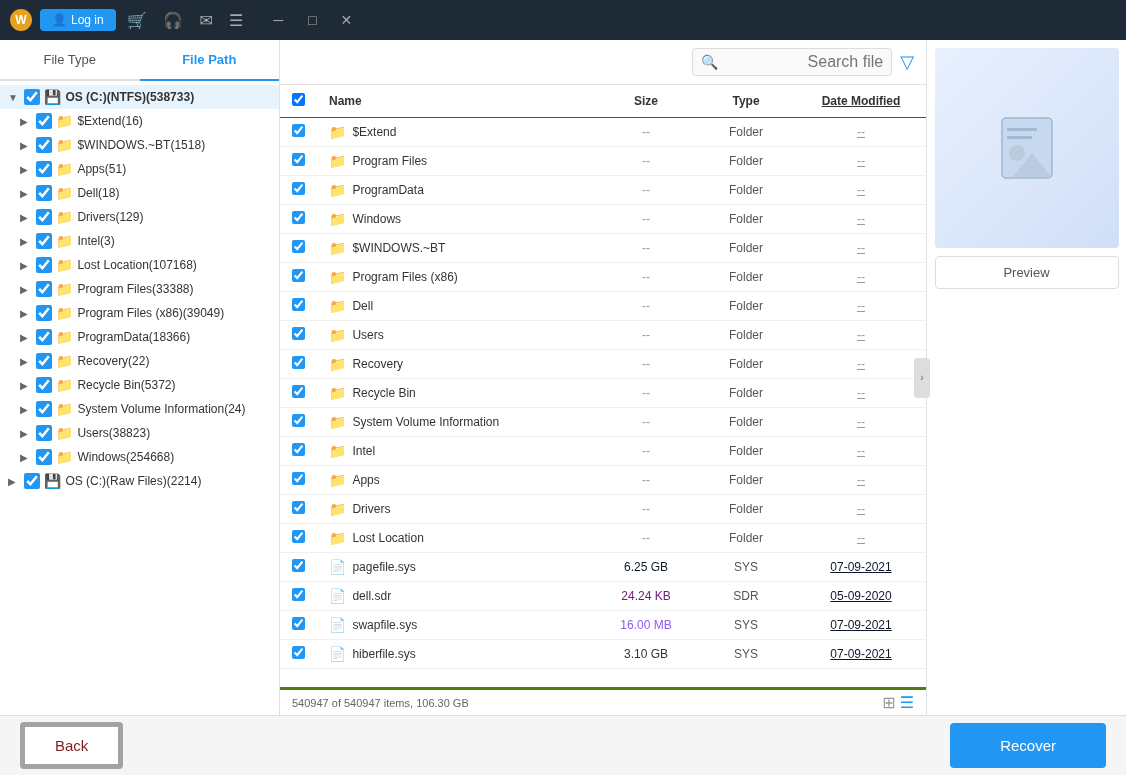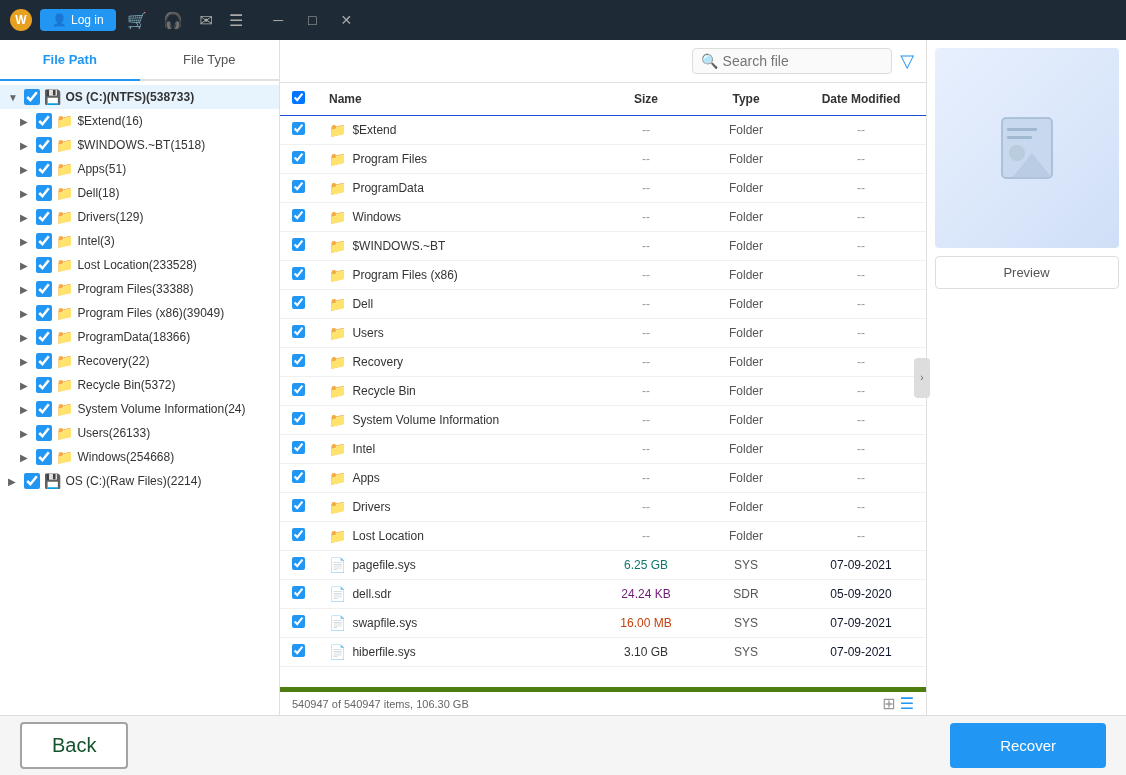--- a/index.html
+++ b/index.html
@@ -102,41 +102,41 @@
       padding: 8px 12px;
       border-bottom: 1px solid #e0e0e0;
       gap: 8px;
     }
     .search-box {
       display: flex; align-items: center;
       border: 1px solid #ddd; border-radius: 4px;
       padding: 4px 8px; background: #fafafa; width: 200px;
     }
     .search-input {
-      border: none; background: transparent; outline: none; font-size: 14px;
-      color: #999; width: 100%;
+      border: none; background: transparent; outline: none; font-size: 16px;
+      color: #999; width: 100%; text-align: right;
     }
     .search-icon { color: #999; font-size: 14px; margin-right: 4px; }
     .filter-icon { color: #2196f3; font-size: 18px; cursor: pointer; }
 
     
     .file-table { flex: 1; overflow-y: auto; }
     table { width: 100%; border-collapse: collapse; }
     thead { position: sticky; top: 0; background: white; z-index: 10; }
     th {
       text-align: left; padding: 8px 12px;
       border-bottom: 1px solid #1d4ed8;
       font-weight: 600; color: #333; font-size: 12px;
     }
     td { padding: 6px 12px; border-bottom: 1px solid #f0f0f0; font-size: 12px; color: #333; }
     .col-check { width: 30px; }
     .col-name { min-width: 220px; }
     .col-size { width: 100px; text-align: center; }
     .col-type { width: 100px; text-align: center; }
-    .col-date { width: 130px; text-align: center; }
+    .col-date { width: 130px; text-align: center; text-decoration: underline; }
     td.col-size, td.col-type { text-align: center; }
     td.col-date { text-align: center; color: #0f172a; }
     td.col-date.dash { color: #999; }
     .file-name-cell { display: flex; align-items: center; gap: 6px; }
     .folder-icon-sm { font-size: 14px; color: #f5a623; }
     .file-icon-sm { font-size: 14px; color: #aaa; }
     .row-check { accent-color: #2196f3; }
 
     
     .preview-panel {
@@ -167,41 +167,41 @@
       position: absolute; right: -8px; top: 50%; transform: translateY(-50%);
       width: 16px; height: 40px; background: #ddd; border-radius: 4px;
       display: flex; align-items: center; justify-content: center;
       cursor: pointer; font-size: 10px; color: #666; z-index: 5;
     }
 
     
     .status-bar {
       height: 28px;
       background: white;
-      border-top: 5px solid #4d7c0f;
+      border-top: 3px solid #4d7c0f;
       display: flex; align-items: center;
       padding: 0 12px;
       font-size: 11px; color: #666;
       justify-content: space-between;
     }
     .view-icons { display: flex; gap: 4px; align-items: center; }
     .view-icon { font-size: 16px; color: #999; cursor: pointer; }
     .view-icon.active { color: #2196f3; }
 
     
     .bottom-bar {
       height: 60px;
       background: #f5f5f5;
       border-top: 1px solid #ddd;
       display: flex; align-items: center; justify-content: space-between;
       padding: 0 20px;
     }
     .back-btn {
-      background: white; border: 2px solid #a3a3a3; border-radius: 4px;
-      padding: 10px 30px; font-size: 20px; color: #14532d; cursor: pointer;
+      background: white; border: 5px solid #a3a3a3; border-radius: 4px;
+      padding: 10px 30px; font-size: 15px; color: #7f1d1d; cursor: pointer;
     }
     .recover-btn {
       background: #2196f3; color: white; border: none; border-radius: 4px;
       padding: 14px 50px; font-size: 15px; cursor: pointer; font-weight: 500;
     }
 
     
     ::-webkit-scrollbar { width: 6px; height: 6px; }
     ::-webkit-scrollbar-track { background: #f1f1f1; }
     ::-webkit-scrollbar-thumb { background: #ccc; border-radius: 3px; }
@@ -227,22 +227,22 @@
       <div class="win-btn">□</div>
       <div class="win-btn close">✕</div>
     </div>
   </div>
 </div>
 
 <div class="main-layout">
 
   <div class="sidebar">
     <div class="sidebar-tabs">
+      <div class="sidebar-tab">File Type</div>
       <div class="sidebar-tab active">File Path</div>
-      <div class="sidebar-tab">File Type</div>
     </div>
     <div class="sidebar-tree">
 
       <div class="tree-item root">
         <span class="tree-arrow expanded">▼</span>
         <input type="checkbox" class="tree-check" checked="" style="">
         <span class="tree-folder-icon">💾</span>
         <span class="tree-label">OS (C:)(NTFS)(538733)</span>
       </div>
 
@@ -279,21 +279,21 @@
       <div class="tree-item tree-child">
         <span class="tree-arrow">▶</span>
         <input type="checkbox" class="tree-check" checked="" style="">
         <span class="tree-folder-icon">📁</span>
         <span class="tree-label">Intel(3)</span>
       </div>
       <div class="tree-item tree-child">
         <span class="tree-arrow">▶</span>
         <input type="checkbox" class="tree-check" checked="" style="">
         <span class="tree-folder-icon">📁</span>
-        <span class="tree-label">Lost Location(233528)</span>
+        <span class="tree-label">Lost Location(107168)</span>
       </div>
       <div class="tree-item tree-child">
         <span class="tree-arrow">▶</span>
         <input type="checkbox" class="tree-check" checked="" style="">
         <span class="tree-folder-icon">📁</span>
         <span class="tree-label">Program Files(33388)</span>
       </div>
       <div class="tree-item tree-child">
         <span class="tree-arrow">▶</span>
         <input type="checkbox" class="tree-check" checked="" style="">
@@ -321,21 +321,21 @@
       <div class="tree-item tree-child">
         <span class="tree-arrow">▶</span>
         <input type="checkbox" class="tree-check" checked="" style="">
         <span class="tree-folder-icon">📁</span>
         <span class="tree-label">System Volume Information(24)</span>
       </div>
       <div class="tree-item tree-child">
         <span class="tree-arrow">▶</span>
         <input type="checkbox" class="tree-check" checked="" style="">
         <span class="tree-folder-icon">📁</span>
-        <span class="tree-label">Users(26133)</span>
+        <span class="tree-label">Users(38823)</span>
       </div>
       <div class="tree-item tree-child">
         <span class="tree-arrow">▶</span>
         <input type="checkbox" class="tree-check" checked="" style="">
         <span class="tree-folder-icon">📁</span>
         <span class="tree-label">Windows(254668)</span>
       </div>
 
       <div class="tree-item">
         <span class="tree-arrow collapsed">▶</span>
@@ -582,21 +582,21 @@
               <tr>
       <td class="col-check">
         <input type="checkbox" class="row-check" checked="" style="">
       </td>
       <td class="col-name">
         <div class="file-name-cell">
           <span class="file-icon-sm">📄</span>
           <span>pagefile.sys</span>
         </div>
       </td>
-      <td class="col-size" style="color:#0f766e">6.25 GB</td>
+      <td class="col-size" style="color:#0f172a">6.25 GB</td>
       <td class="col-type" style="color:#555">SYS</td>
       <td class="col-date ">07-09-2021</td>
     </tr>
               <tr>
       <td class="col-check">
         <input type="checkbox" class="row-check" checked="" style="">
       </td>
       <td class="col-name">
         <div class="file-name-cell">
           <span class="file-icon-sm">📄</span>
@@ -610,21 +610,21 @@
               <tr>
       <td class="col-check">
         <input type="checkbox" class="row-check" checked="" style="">
       </td>
       <td class="col-name">
         <div class="file-name-cell">
           <span class="file-icon-sm">📄</span>
           <span>swapfile.sys</span>
         </div>
       </td>
-      <td class="col-size" style="color:#c2410c">16.00 MB</td>
+      <td class="col-size" style="color:#8b5cf6">16.00 MB</td>
       <td class="col-type" style="color:#555">SYS</td>
       <td class="col-date ">07-09-2021</td>
     </tr>
               <tr>
       <td class="col-check">
         <input type="checkbox" class="row-check" checked="" style="">
       </td>
       <td class="col-name">
         <div class="file-name-cell">
           <span class="file-icon-sm">📄</span>

